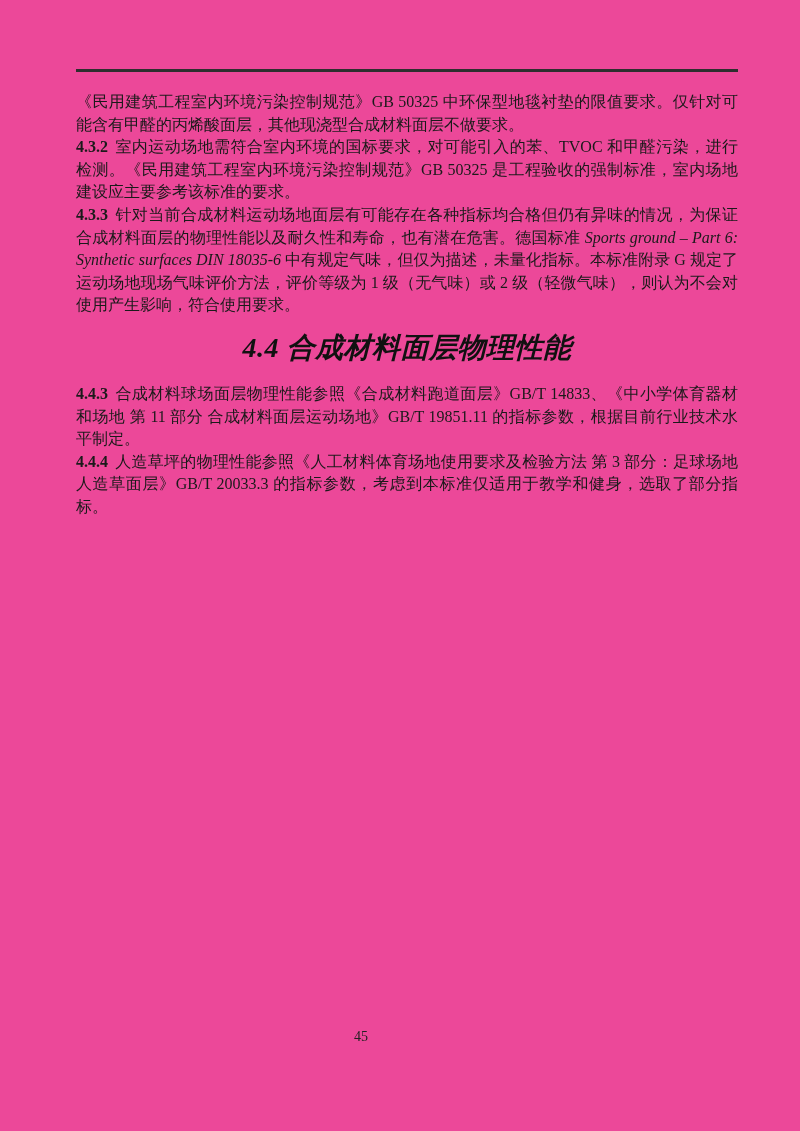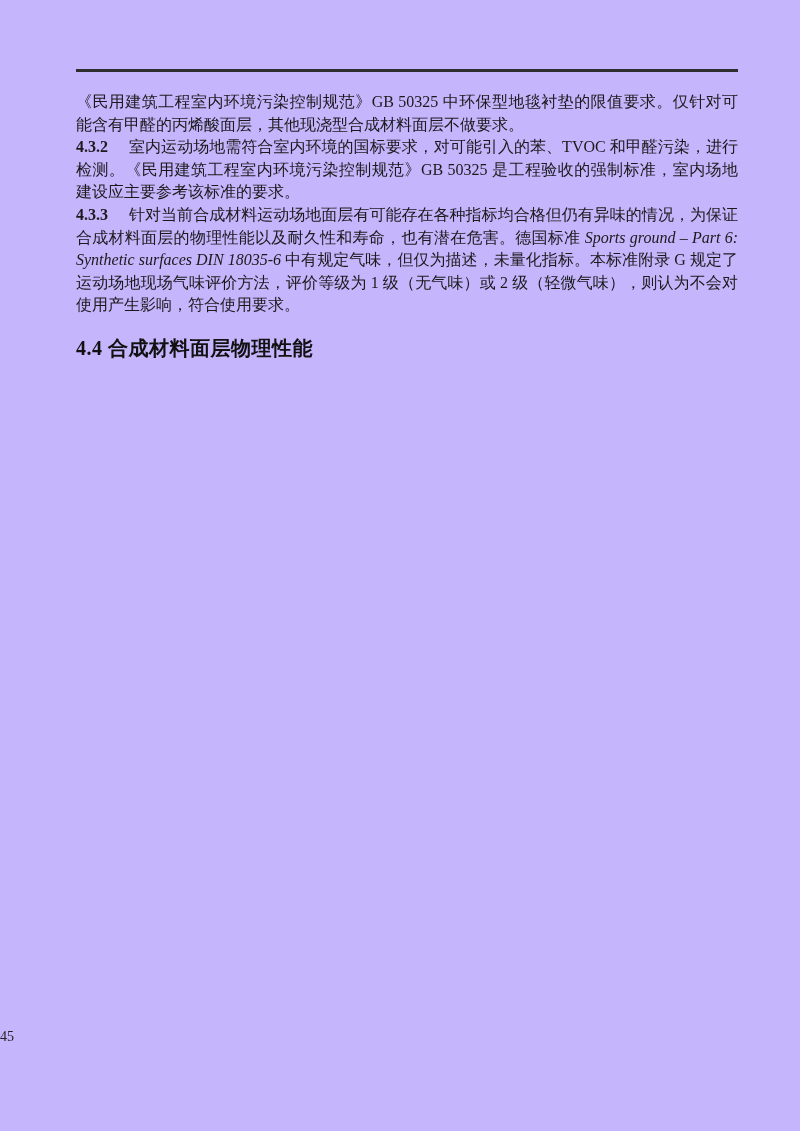--- a/index.html
+++ b/index.html
@@ -11,21 +11,21 @@
     width: 800px;
     height: 1131px;
     position: relative;
     overflow: hidden;
     font-family: "Liberation Serif", "DejaVu Serif", serif;
     color: #1a1a1a;
   }
   .sheet {
     position: absolute;
     inset: 0;
-    background: #c4b5fd;
+    background: #ec4899;
   }
   .header-rule {
     position: absolute;
     left: 76px;
     top: 69px;
     width: 662px;
     height: 3px;
     background: #2e2e2e;
   }
   .content {
@@ -36,39 +36,41 @@
     font-size: 16px;
     line-height: 22.6px;
     text-align: justify;
   }
   .para {
     margin: 0;
     padding: 0;
   }
   .num {
     font-weight: bold;
-    margin-right: 21px;
+    margin-right: 7px;
   }
   .std {
     font-style: italic;
   }
   .heading {
-    font-size: 20px;
+    font-size: 28px;
     font-weight: bold;
+    text-align: center;
     margin: 15px 0 19px 0;
     line-height: 32px;
     letter-spacing: 0.5px;
     color: #111111;
+    font-style: italic;
   }
   .page-number {
     position: absolute;
     left: 0;
     top: 1029px;
     width: 722px;
-    text-align: left;
+    text-align: center;
     font-size: 14px;
     color: #222222;
   }
 </style>
 </head>
 <body>
 
 <div class="sheet">
 
   <div class="header-rule"></div>
@@ -78,19 +80,21 @@
     <p class="para"><span>《民用建筑工程室内环境污染控制规范》GB 50325 中环保型地毯衬垫的限值要求。仅针对可能含有甲醛的丙烯酸面层，其他现浇型合成材料面层不做要求。</span></p>
 
     <p class="para"><span class="num">4.3.2</span><span>室内运动场地需符合室内环境的国标要求，对可能引入的苯、TVOC 和甲醛污染，进行检测。《民用建筑工程室内环境污染控制规范》GB 50325 是工程验收的强制标准，室内场地建设应主要参考该标准的要求。</span></p>
 
     <p class="para"><span class="num">4.3.3</span><span>针对当前合成材料运动场地面层有可能存在各种指标均合格但仍有异味的情况，为保证合成材料面层的物理性能以及耐久性和寿命，也有潜在危害。德国标准 </span><i class="std">Sports ground – Part 6: Synthetic surfaces DIN 18035-6</i><span> 中有规定气味，但仅为描述，未量化指标。本标准附录 G 规定了运动场地现场气味评价方法，评价等级为 1 级（无气味）或 2 级（轻微气味），则认为不会对使用产生影响，符合使用要求。</span></p>
 
     <h1 class="heading">4.4 合成材料面层物理性能</h1>
 
 
 
+    <p class="para"><span class="num">4.4.3</span><span>合成材料球场面层物理性能参照《合成材料跑道面层》GB/T 14833、《中小学体育器材和场地 第 11 部分 合成材料面层运动场地》GB/T 19851.11 的指标参数，根据目前行业技术水平制定。</span></p>
 
+    <p class="para"><span class="num">4.4.4</span><span>人造草坪的物理性能参照《人工材料体育场地使用要求及检验方法 第 3 部分：足球场地人造草面层》GB/T 20033.3 的指标参数，考虑到本标准仅适用于教学和健身，选取了部分指标。</span></p>
 
   </main>
 
   <div class="page-number">45</div>
 
 </div>
 
 </body></html>

